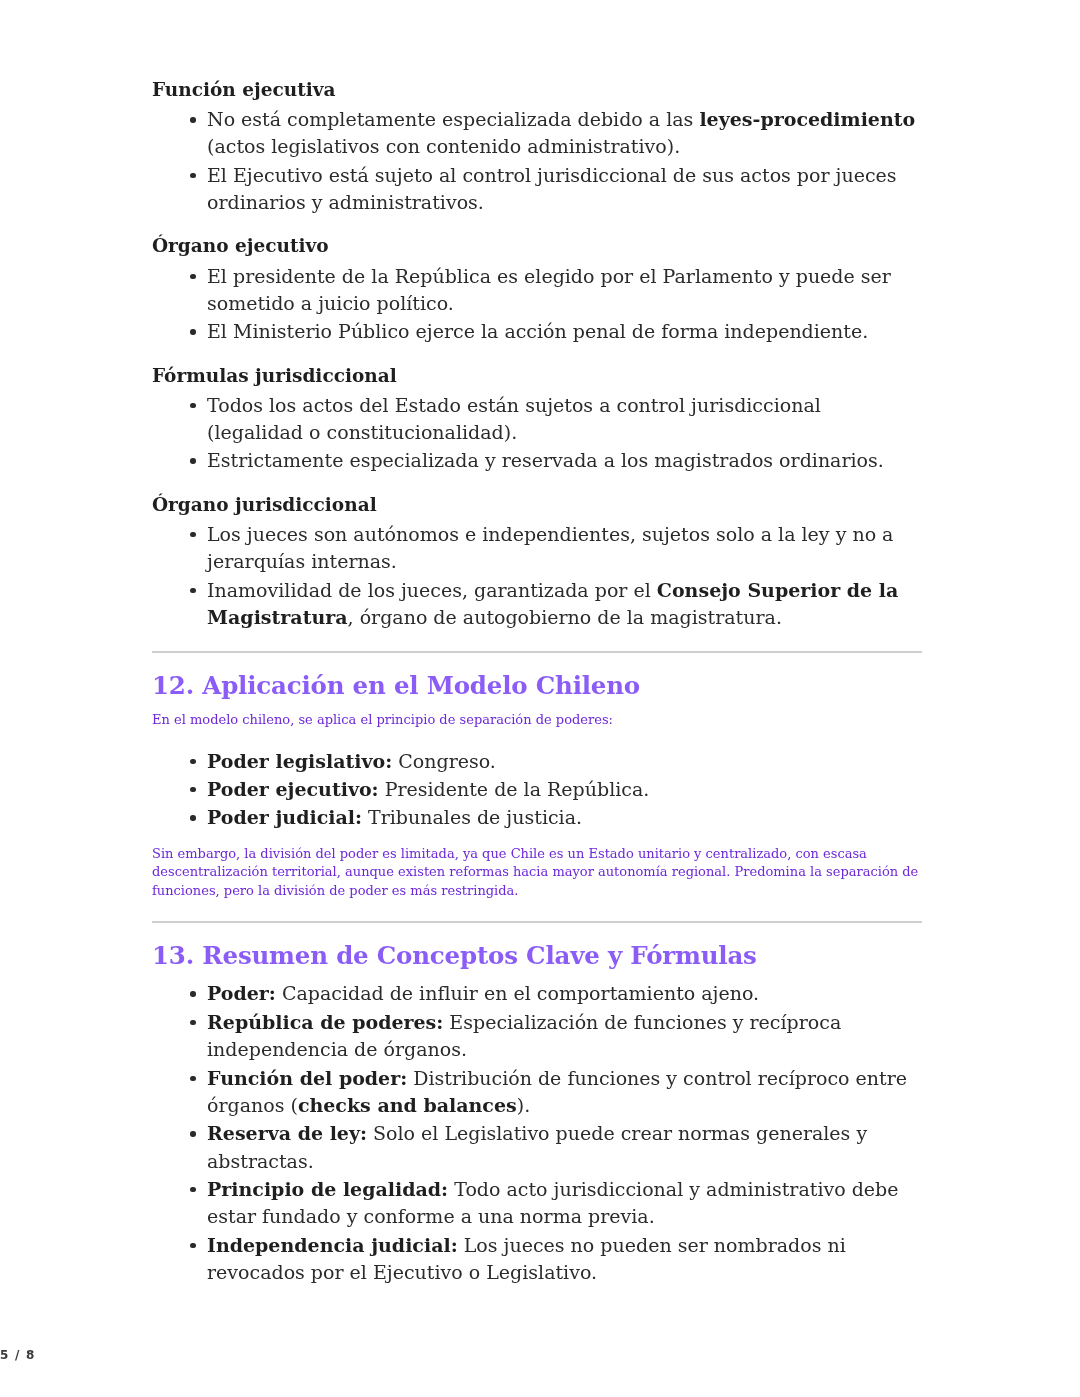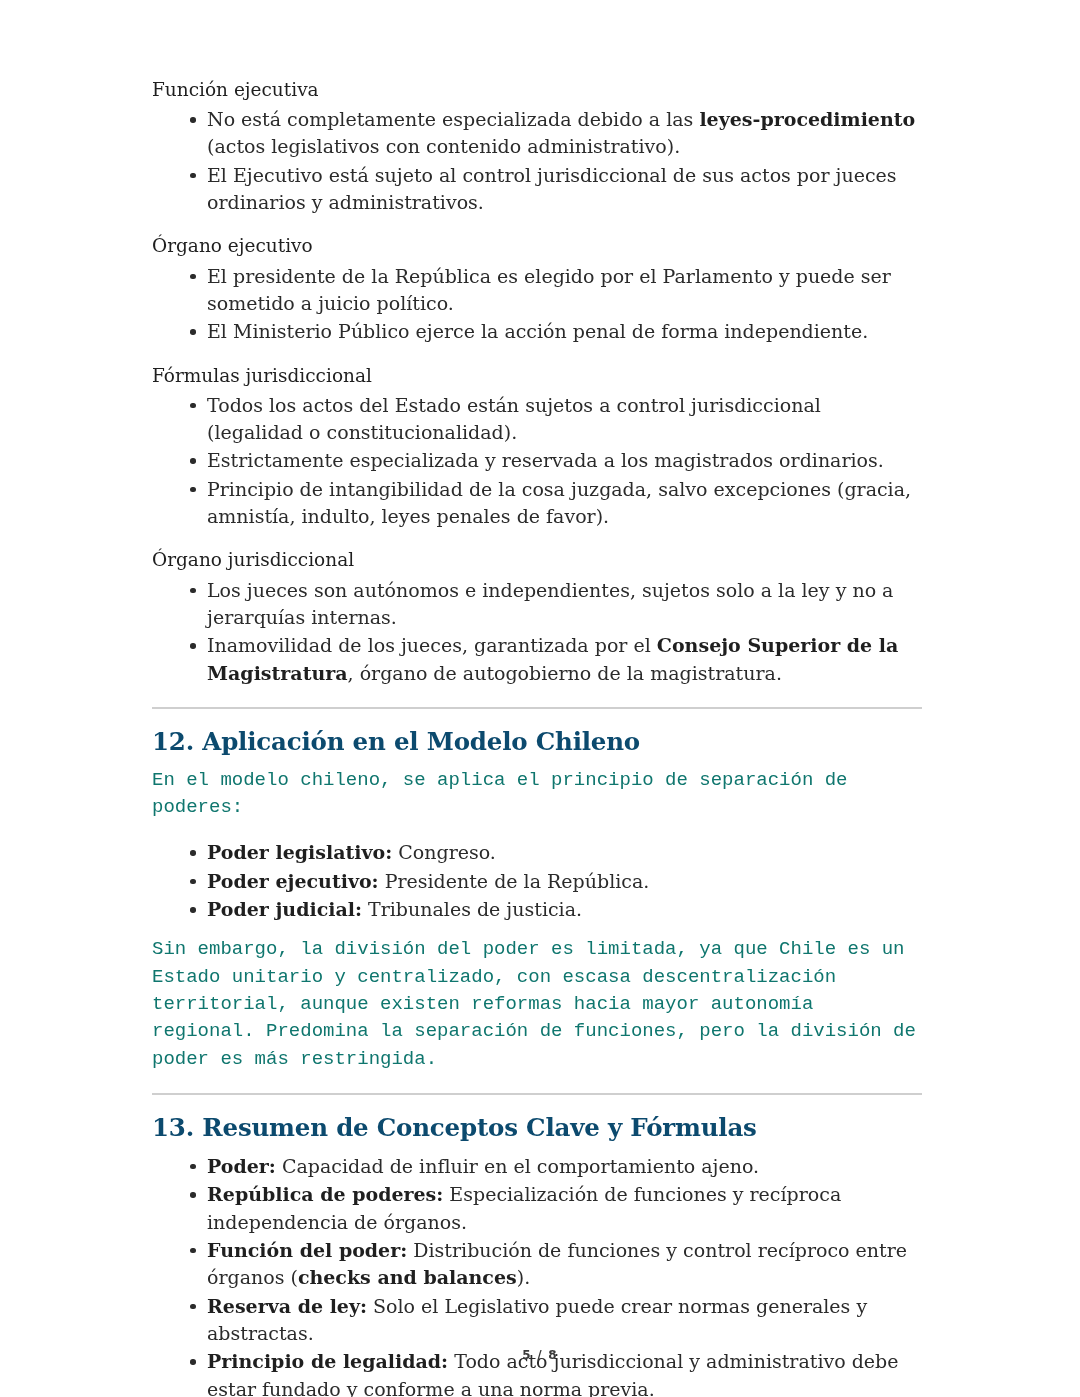--- a/index.html
+++ b/index.html
@@ -21,39 +21,38 @@
     top: 78px;
     width: 770px;
   }
 
   h2.section-heading {
     font-family: "DejaVu Serif", "Liberation Serif", serif;
     font-size: 24.5px;
     font-weight: 700;
     line-height: 1.25;
     letter-spacing: -0.2px;
-    color: #0c4a6e;
+    color: #8b5cf6;
     margin: 0 0 9px 0;
   }
 
   h3.sub-heading {
     font-family: "DejaVu Serif", "Liberation Serif", serif;
     font-size: 18.5px;
-    font-weight: 400;
+    font-weight: 700;
     line-height: 1.3;
     color: #1f1f1f;
     margin: 0 0 4px 0;
   }
 
   p.body-text {
-    font-size: 19px;
+    font-size: 13px;
     line-height: 1.44;
     margin: 0 0 6px 0;
-    color: #0f766e;
-    font-family: Liberation Mono, monospace;
+    color: #6d28d9;
   }
 
   ul.bullet-list {
     list-style: none;
     margin: 0;
     padding: 0;
   }
   ul.bullet-list > li {
     position: relative;
     padding-left: 55px;
@@ -88,21 +87,20 @@
     background: transparent;
   }
 
   .spacer-12 { height: 12px; }
 
   .page-footer {
     position: absolute;
     left: 0;
     top: 1348px;
     width: 1080px;
-    text-align: center;
     font-family: "DejaVu Sans", "Liberation Sans", sans-serif;
     font-size: 12px;
     font-weight: 700;
     letter-spacing: 1.2px;
     color: #3a3a3a;
   }
 </style>
 </head>
 <body>
 
@@ -133,23 +131,20 @@
   </section>
 
   <section class="group">
     <h3 class="sub-heading">Fórmulas jurisdiccional</h3>
     <ul class="bullet-list">
       <li>
         <span>Todos los actos del Estado están sujetos a control jurisdiccional (legalidad o constitucionalidad).</span>
       </li>
       <li>
         <span>Estrictamente especializada y reservada a los magistrados ordinarios.</span>
-      </li>
-      <li>
-        <span>Principio de intangibilidad de la cosa juzgada, salvo excepciones (gracia, amnistía, indulto, leyes penales de favor).</span>
       </li>
     </ul>
   </section>
 
   <section class="group tight">
     <h3 class="sub-heading">Órgano jurisdiccional</h3>
     <ul class="bullet-list">
       <li>
         <span>Los jueces son autónomos e independientes, sujetos solo a la ley y no a jerarquías internas.</span>
       </li>

